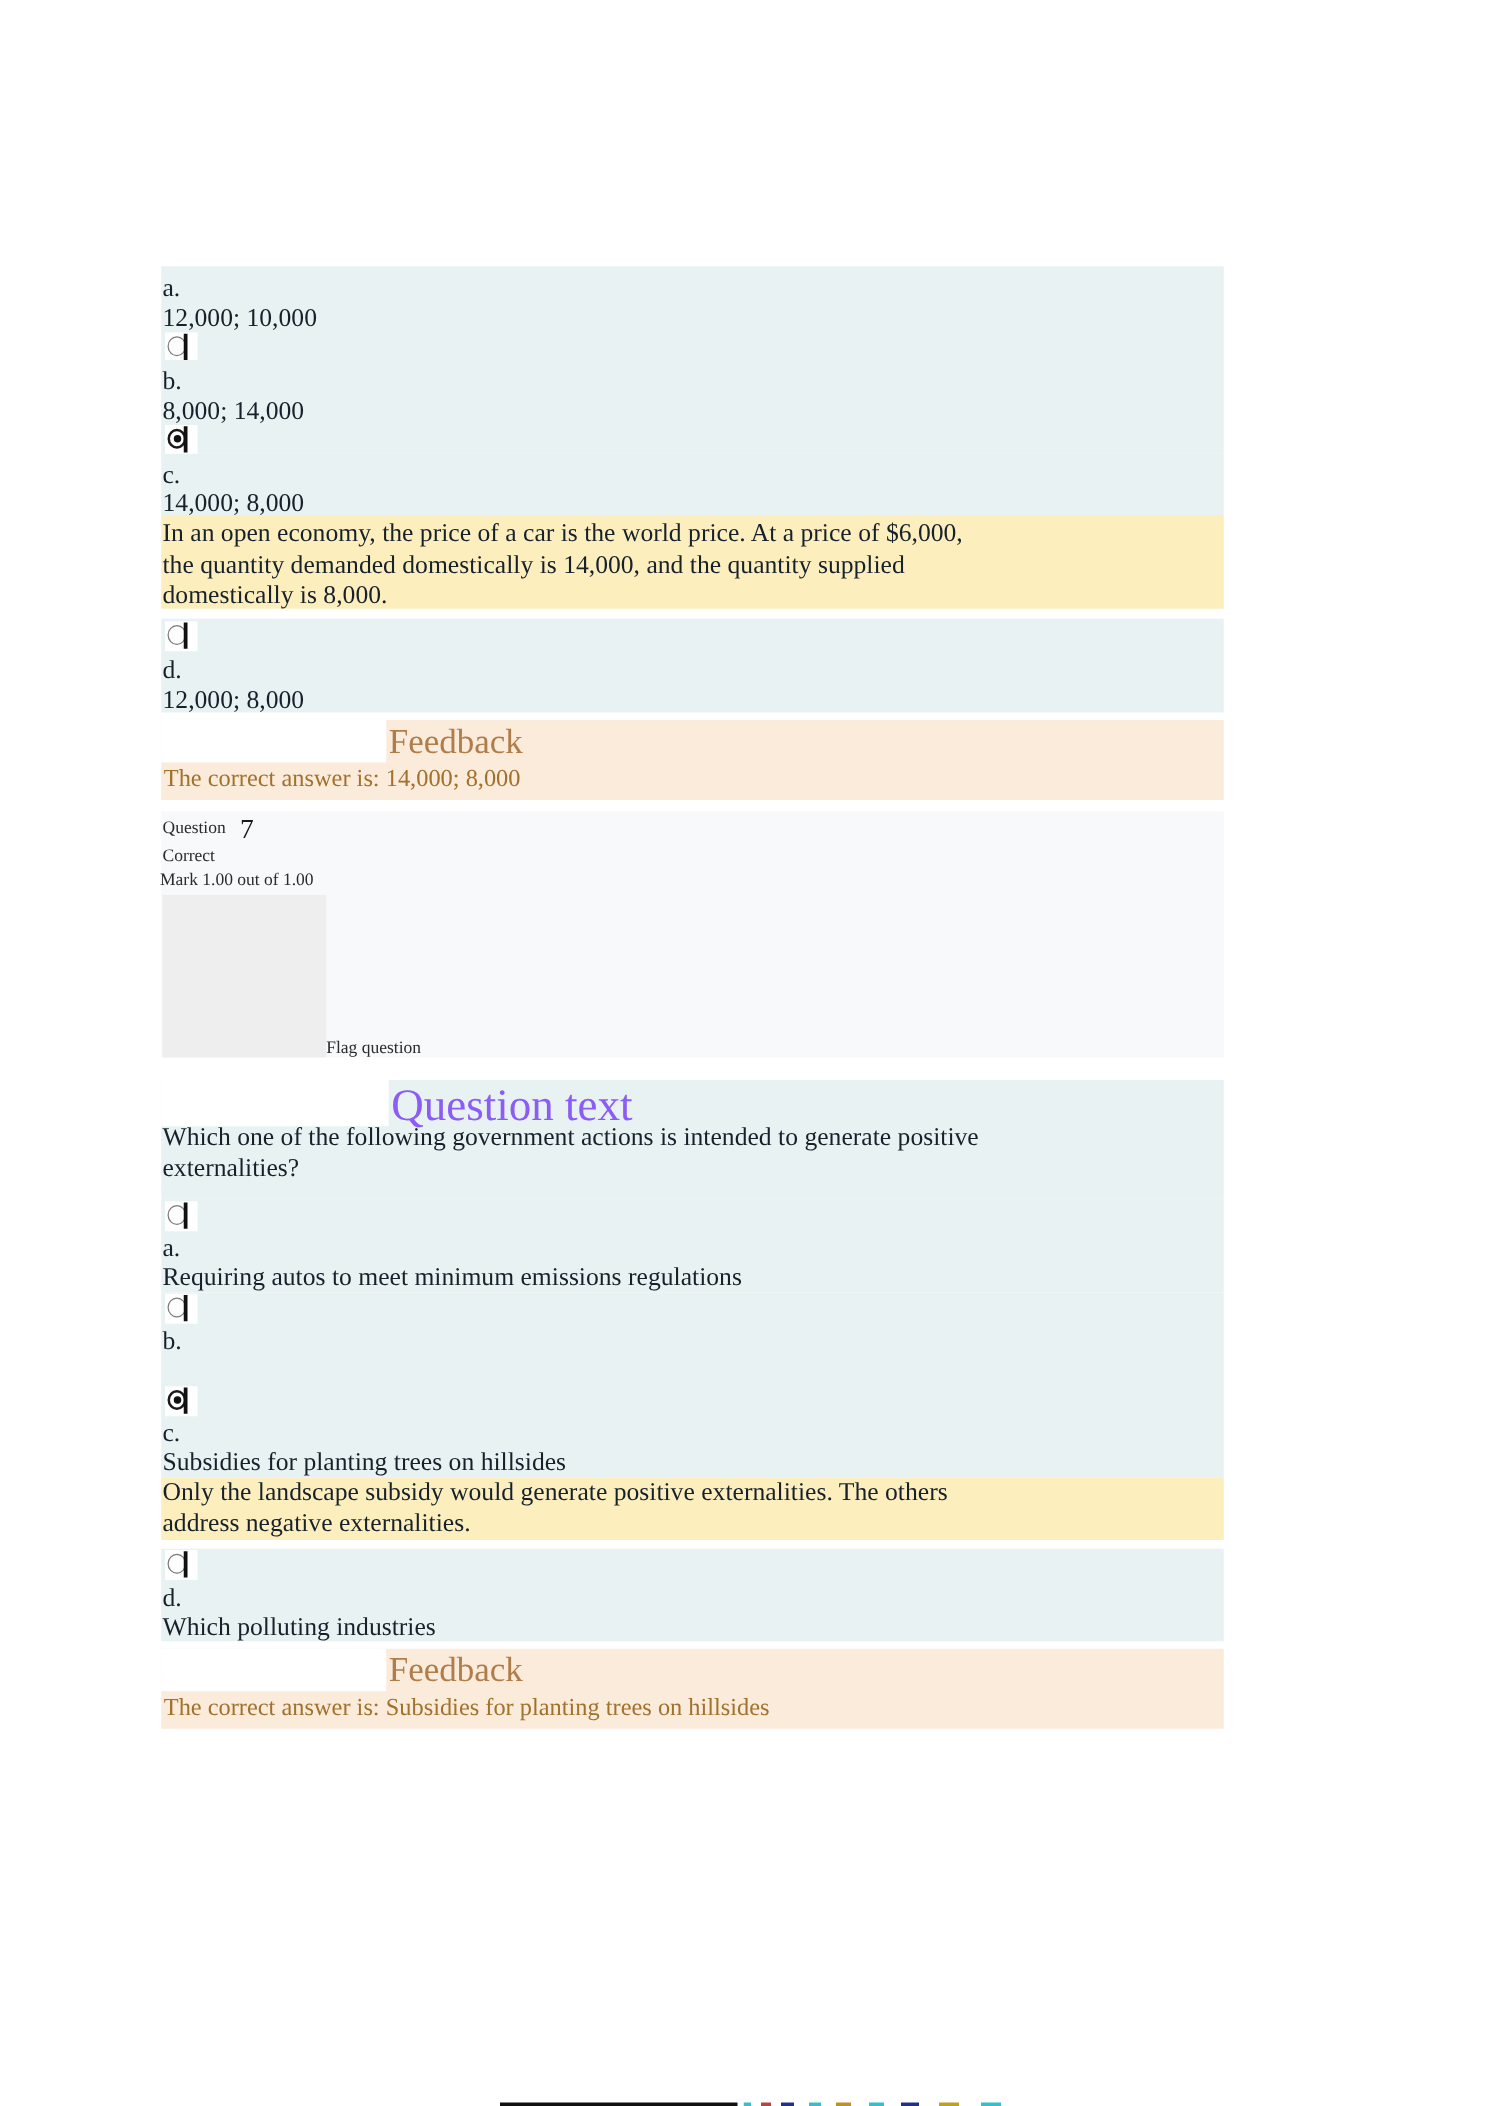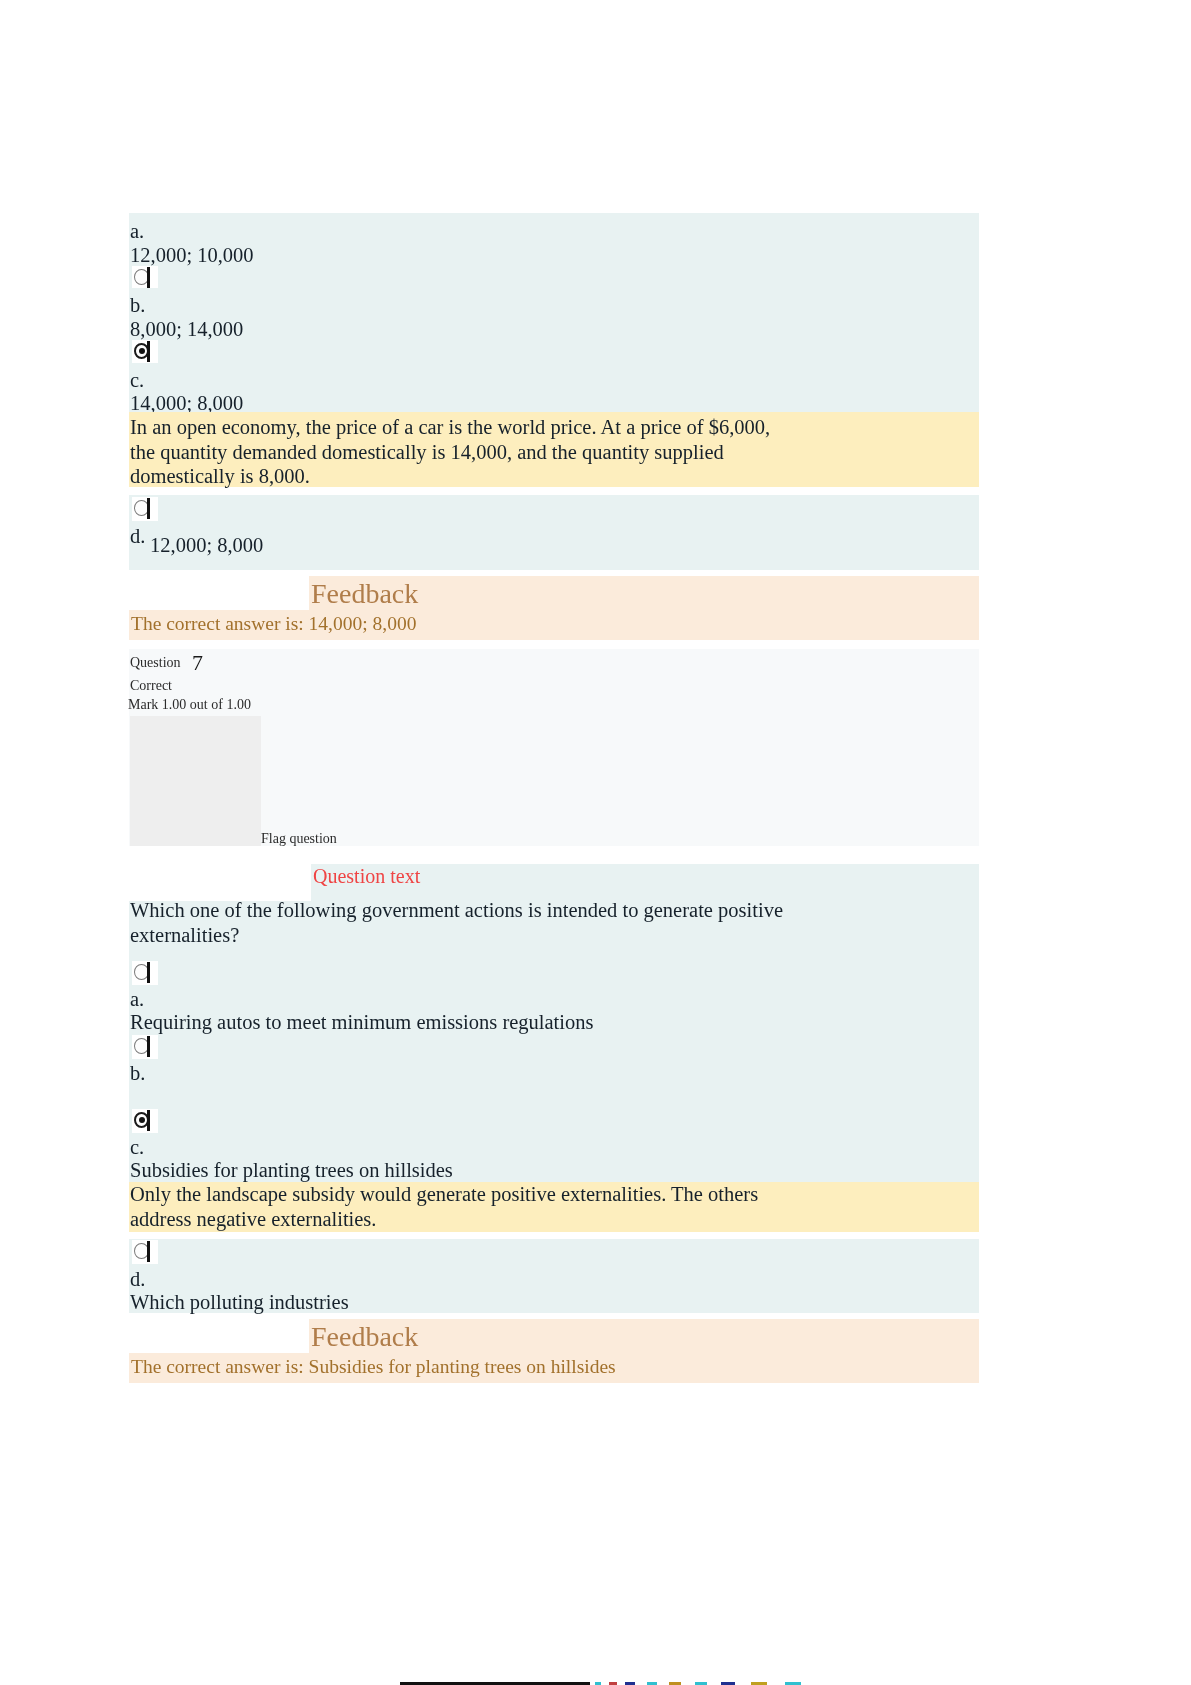--- a/index.html
+++ b/index.html
@@ -66,22 +66,22 @@
     color: #b07d4a;
     font-family: "Liberation Serif", "DejaVu Serif", serif;
   }
 
   .fb-text {
     font-size: 19.5px;
     color: #a2712c;
   }
 
   .qtext-head {
-    font-size: 20px;
-    color: #ef4444;
+    font-size: 36px;
+    color: #8b5cf6;
   }
 
   
   .notch {
     position: absolute;
     background: #ffffff;
   }
 
   
   .radio-wrap {
@@ -169,21 +169,21 @@
   <div class="txt body-text" style="left:130px; top:417px;">In an open economy, the price of a car is the world price. At a price of $6,000,</div>
   <div class="txt body-text" style="left:130px; top:442px;">the quantity demanded domestically is 14,000, and the quantity supplied</div>
   <div class="txt body-text" style="left:130px; top:466px;">domestically is 8,000.</div>
 
   <div class="block opt-band" style="top:495px; height:75px;"></div>
   <div class="radio-wrap" style="left:132px; top:497px;">
     <span class="radio"></span>
     <span class="radio-caret"></span>
   </div>
   <div class="txt body-text" style="left:130px; top:526px;">d.</div>
-  <div class="txt body-text" style="left:130px; top:535px;padding-left:20px;">12,000; 8,000</div>
+  <div class="txt body-text" style="left:130px; top:550px;">12,000; 8,000</div>
 
   <div class="block fb-band" style="top:576px; height:64px;"></div>
   <div class="notch" style="left:129px; top:576px; width:180px; height:34px;"></div>
   <div class="txt fb-head" style="left:311px; top:580px;">Feedback</div>
   <div class="txt fb-text" style="left:131px; top:614px;">The correct answer is: 14,000; 8,000</div>
 
   <div class="block qinfo-band" style="top:649px; height:197px;"></div>
 
   <div class="txt small-text" style="left:130px; top:656px;">Question</div>
   <div class="txt" style="left:192px; top:652px; font-size:22px;">7</div>

